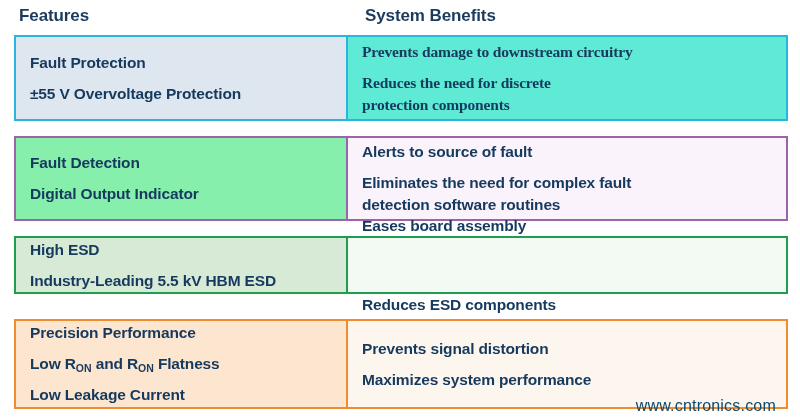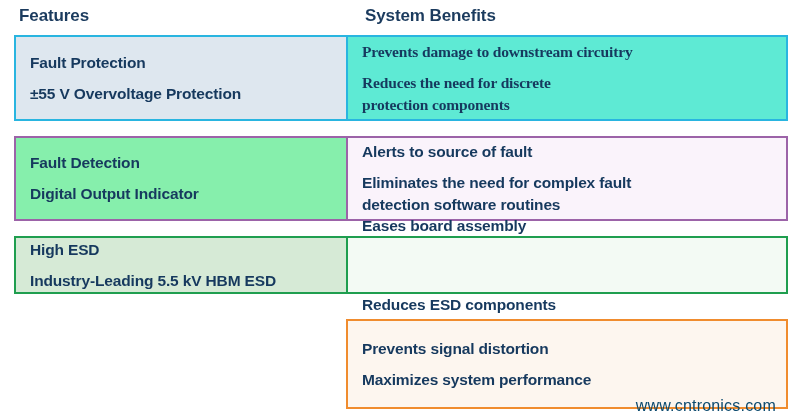--- a/index.html
+++ b/index.html
@@ -161,20 +161,25 @@
       <div class="line block">High ESD</div>
       <div class="line block">Industry-Leading 5.5 kV HBM ESD</div>
     </div>
     <div class="cell right">
       <div class="line block">Eases board assembly</div>
       <div class="line block">Reduces ESD components</div>
     </div>
   </div>
 
   <div class="row row-4">
+    <div class="cell left">
+      <div class="line block">Precision Performance</div>
+      <div class="line block"><span>Low R</span><sub>ON</sub><span> and R</span><sub>ON</sub><span> Flatness</span></div>
+      <div class="line block">Low Leakage Current</div>
+    </div>
     <div class="cell right">
       <div class="line block">Prevents signal distortion</div>
       <div class="line block">Maximizes system performance</div>
     </div>
   </div>
 
   <div class="watermark">www.cntronics.com</div>
 
 </div>
 

